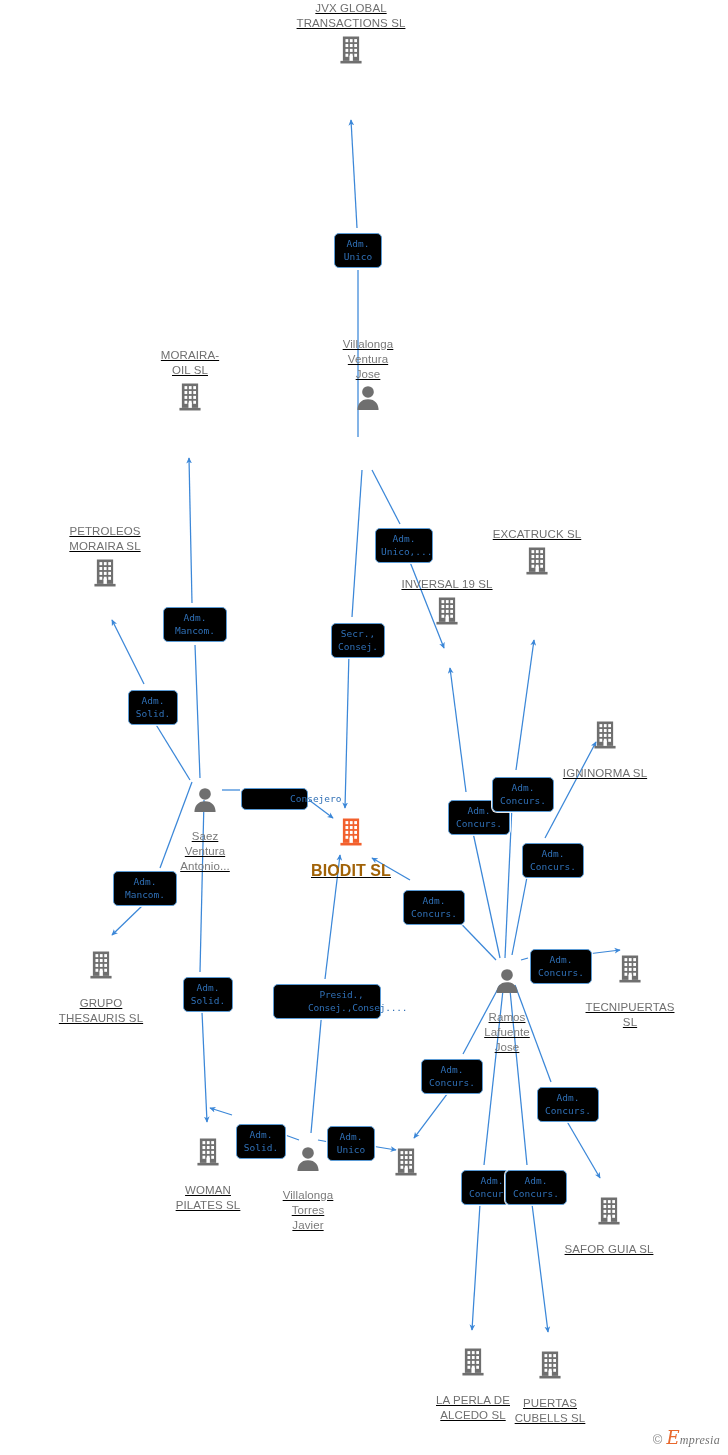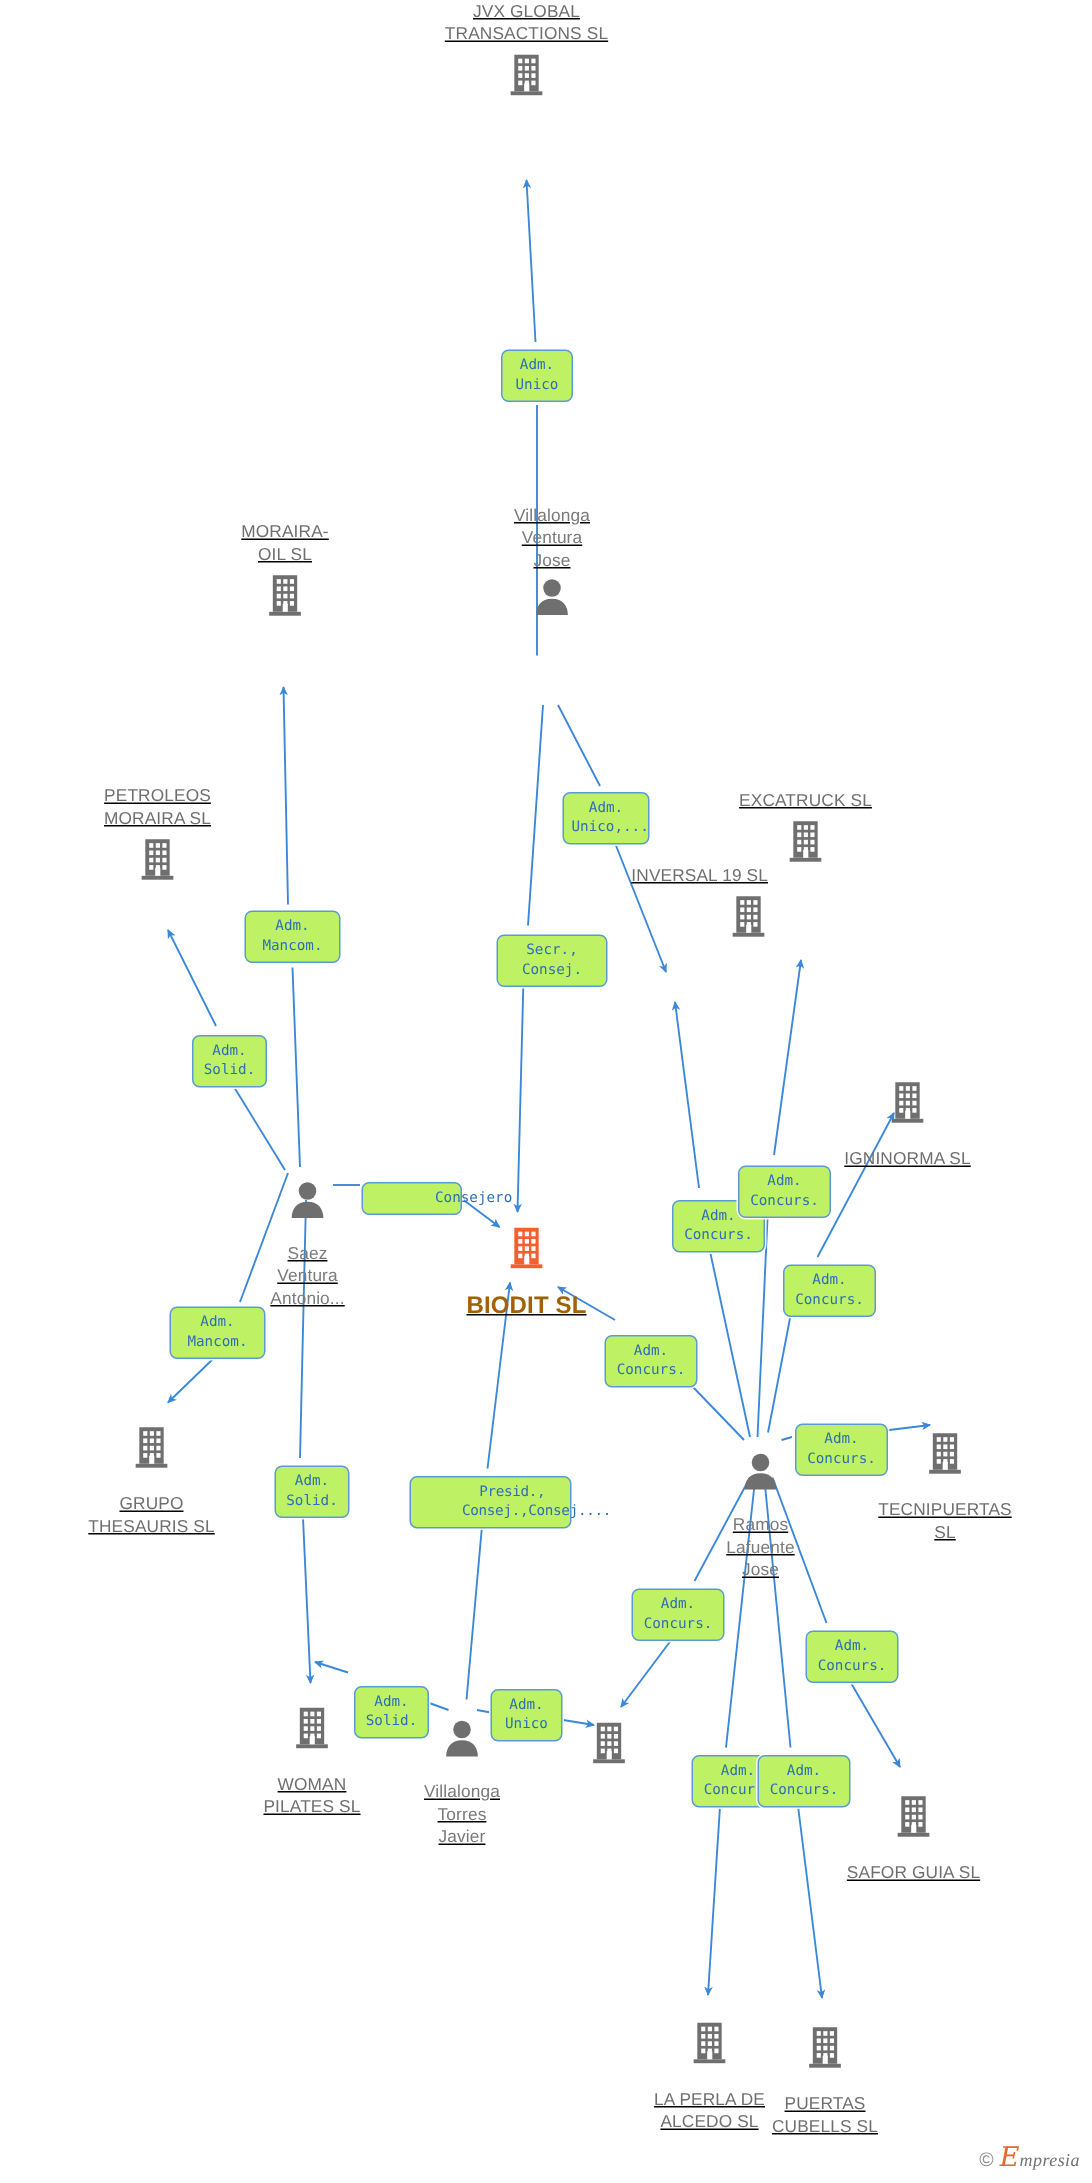--- a/index.html
+++ b/index.html
@@ -19,21 +19,21 @@
   }
   .node.company .caption{color:#6f6f6f;}
   .node.person  .caption{color:#7a7a7a;}
   .node.focus .caption{color:#a16207;font-weight:bold;font-size:16px;}
   .node.cap-above .caption{margin-bottom:2px;}
   .node.cap-below .caption{margin-top:15px;}
 
   
   .rel{
     position:absolute;box-sizing:border-box;
-    border:1.3px solid #5b9bd5;border-radius:5px;background:#bef264;
+    border:1.3px solid #5b9bd5;border-radius:5px;background:#000000;
     color:#2f6fb5;font-family:"DejaVu Sans Mono","Liberation Mono",monospace;
     font-size:9.5px;line-height:13px;text-align:center;
     padding:3px 5px 4px;white-space:pre-line;
     box-shadow:0 0 0 1px rgba(255,255,255,.9);
   }
   .rel.wide{letter-spacing:-.2px;padding-left:34px;}
 
   
   #watermark{
     position:absolute;right:8px;bottom:6px;
@@ -166,21 +166,21 @@
             <rect x="20" y="13.2" width="3.4" height="3.8" fill="#ffffff"></rect>
             <rect x="9.2" y="19.2" width="3.4" height="3.8" fill="#ffffff"></rect>
             <rect x="14.6" y="19.2" width="3.4" height="3.8" fill="#ffffff"></rect>
             <rect x="20" y="19.2" width="3.4" height="3.8" fill="#ffffff"></rect>
             <rect x="9.2" y="25.2" width="3.4" height="3.8" fill="#ffffff"></rect>
             <rect x="14.6" y="25.2" width="3.4" height="3.8" fill="#ffffff"></rect>
             <rect x="20" y="25.2" width="3.4" height="3.8" fill="#ffffff"></rect>
             <rect x="14.1" y="27.4" width="4.2" height="6.6" fill="#ffffff"></rect>
           </svg></span>
       </div>
-      <div class="node company cap-above" style="left: 447px; top: 577px; text-align: right;">
+      <div class="node company cap-above" style="left: 447px; top: 577px;">
         <div class="caption">INVERSAL 19 SL</div>
         <span class="glyph"><svg width="26" height="33" viewBox="0 0 32 40">
             <path d="M6 4 H26 V34 H6 Z" fill="#6f6f6f"></path>
             <rect x="3" y="34" width="26" height="3.2" fill="#6f6f6f"></rect>
             <rect x="9.2" y="7.2" width="3.4" height="3.8" fill="#ffffff"></rect>
             <rect x="14.6" y="7.2" width="3.4" height="3.8" fill="#ffffff"></rect>
             <rect x="20" y="7.2" width="3.4" height="3.8" fill="#ffffff"></rect>
             <rect x="9.2" y="13.2" width="3.4" height="3.8" fill="#ffffff"></rect>
             <rect x="14.6" y="13.2" width="3.4" height="3.8" fill="#ffffff"></rect>
             <rect x="20" y="13.2" width="3.4" height="3.8" fill="#ffffff"></rect>
@@ -423,21 +423,21 @@
           </svg></span>
         <div class="caption">PUERTAS
 CUBELLS SL</div>
       </div>
     </div>
   <div id="rels-layer">
       <div class="rel" style="left: 334px; top: 233px; width: 48px;">Adm.
 Unico</div>
       <div class="rel" style="left: 375px; top: 528px; width: 58px;">Adm.
 Unico,...</div>
-      <div class="rel" style="left: 331px; top: 623px; width: 74px;">Secr.,
+      <div class="rel" style="left: 331px; top: 623px; width: 54px;">Secr.,
 Consej.</div>
       <div class="rel" style="left: 163px; top: 607px; width: 64px;">Adm.
 Mancom.</div>
       <div class="rel" style="left: 128px; top: 690px; width: 50px;">Adm.
 Solid.</div>
       <div class="rel" style="left: 241px; top: 788px; width: 67px; padding-left: 48px;">Consejero</div>
       <div class="rel" style="left: 113px; top: 871px; width: 64px;">Adm.
 Mancom.</div>
       <div class="rel" style="left: 183px; top: 977px; width: 50px;">Adm.
 Solid.</div>

